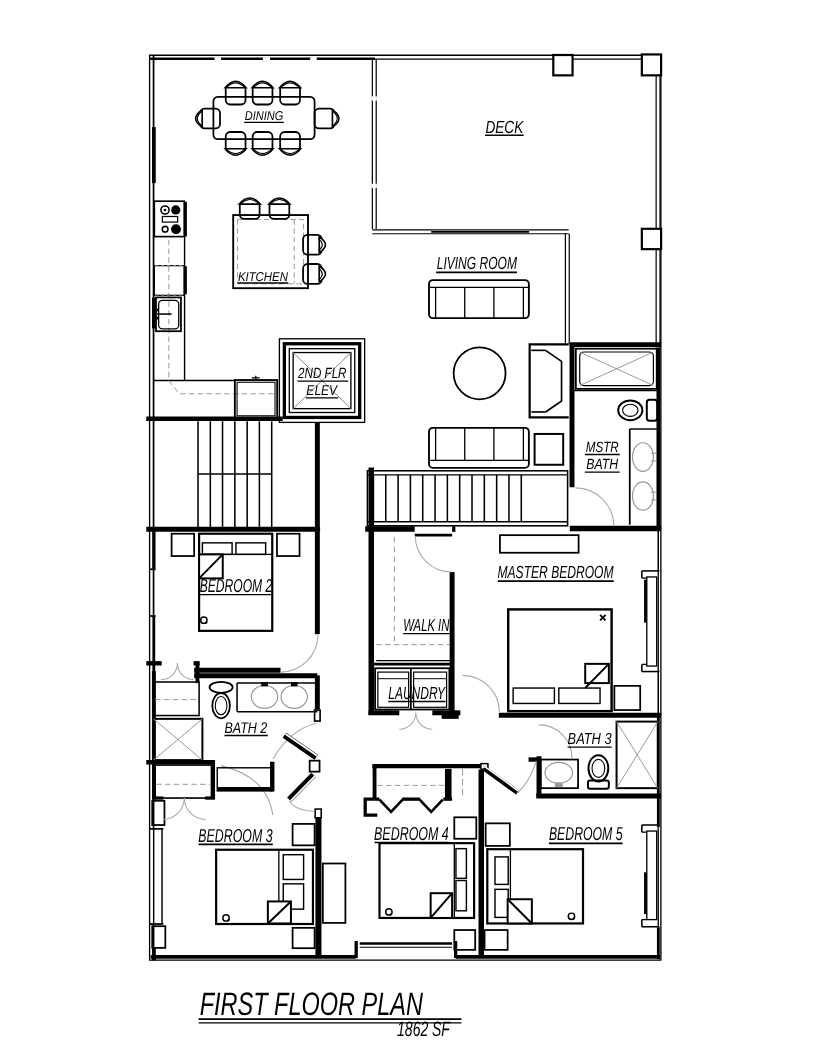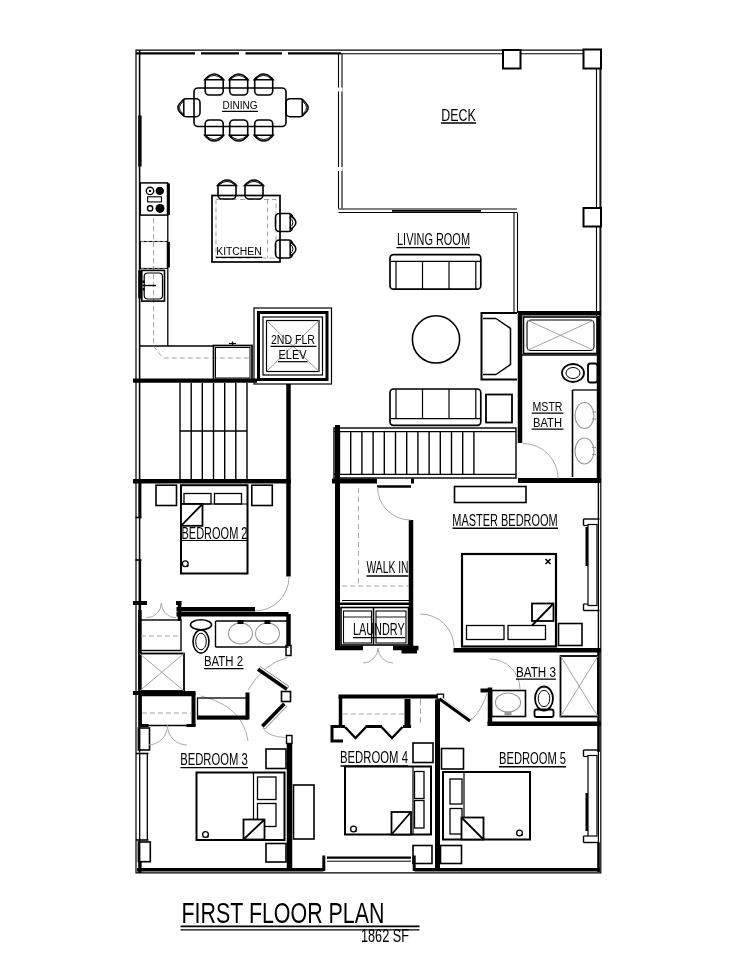--- a/index.html
+++ b/index.html
@@ -1,16 +1,16 @@
 <!DOCTYPE html>
 <html><head>
 <meta charset="utf-8">
 <style>
   html,body{margin:0;padding:0;background:#fff;}
-  #page{width:741px;height:960px;position:relative;background:#fff;overflow:hidden;}
+  #page{width:741px;height:960px;position:relative;background:#fff;overflow:hidden;font-style:italic;}
   svg{display:block;}
   text{font-family:"Liberation Sans",sans-serif;fill:#000;}
 </style>
 </head>
 <body>
 <div id="page">
 <svg width="741" height="960" viewBox="0 0 741 960">
 <rect x="0" y="0" width="741" height="960" fill="#ffffff"></rect>
 
 <g id="shell" stroke="#000" fill="none">

